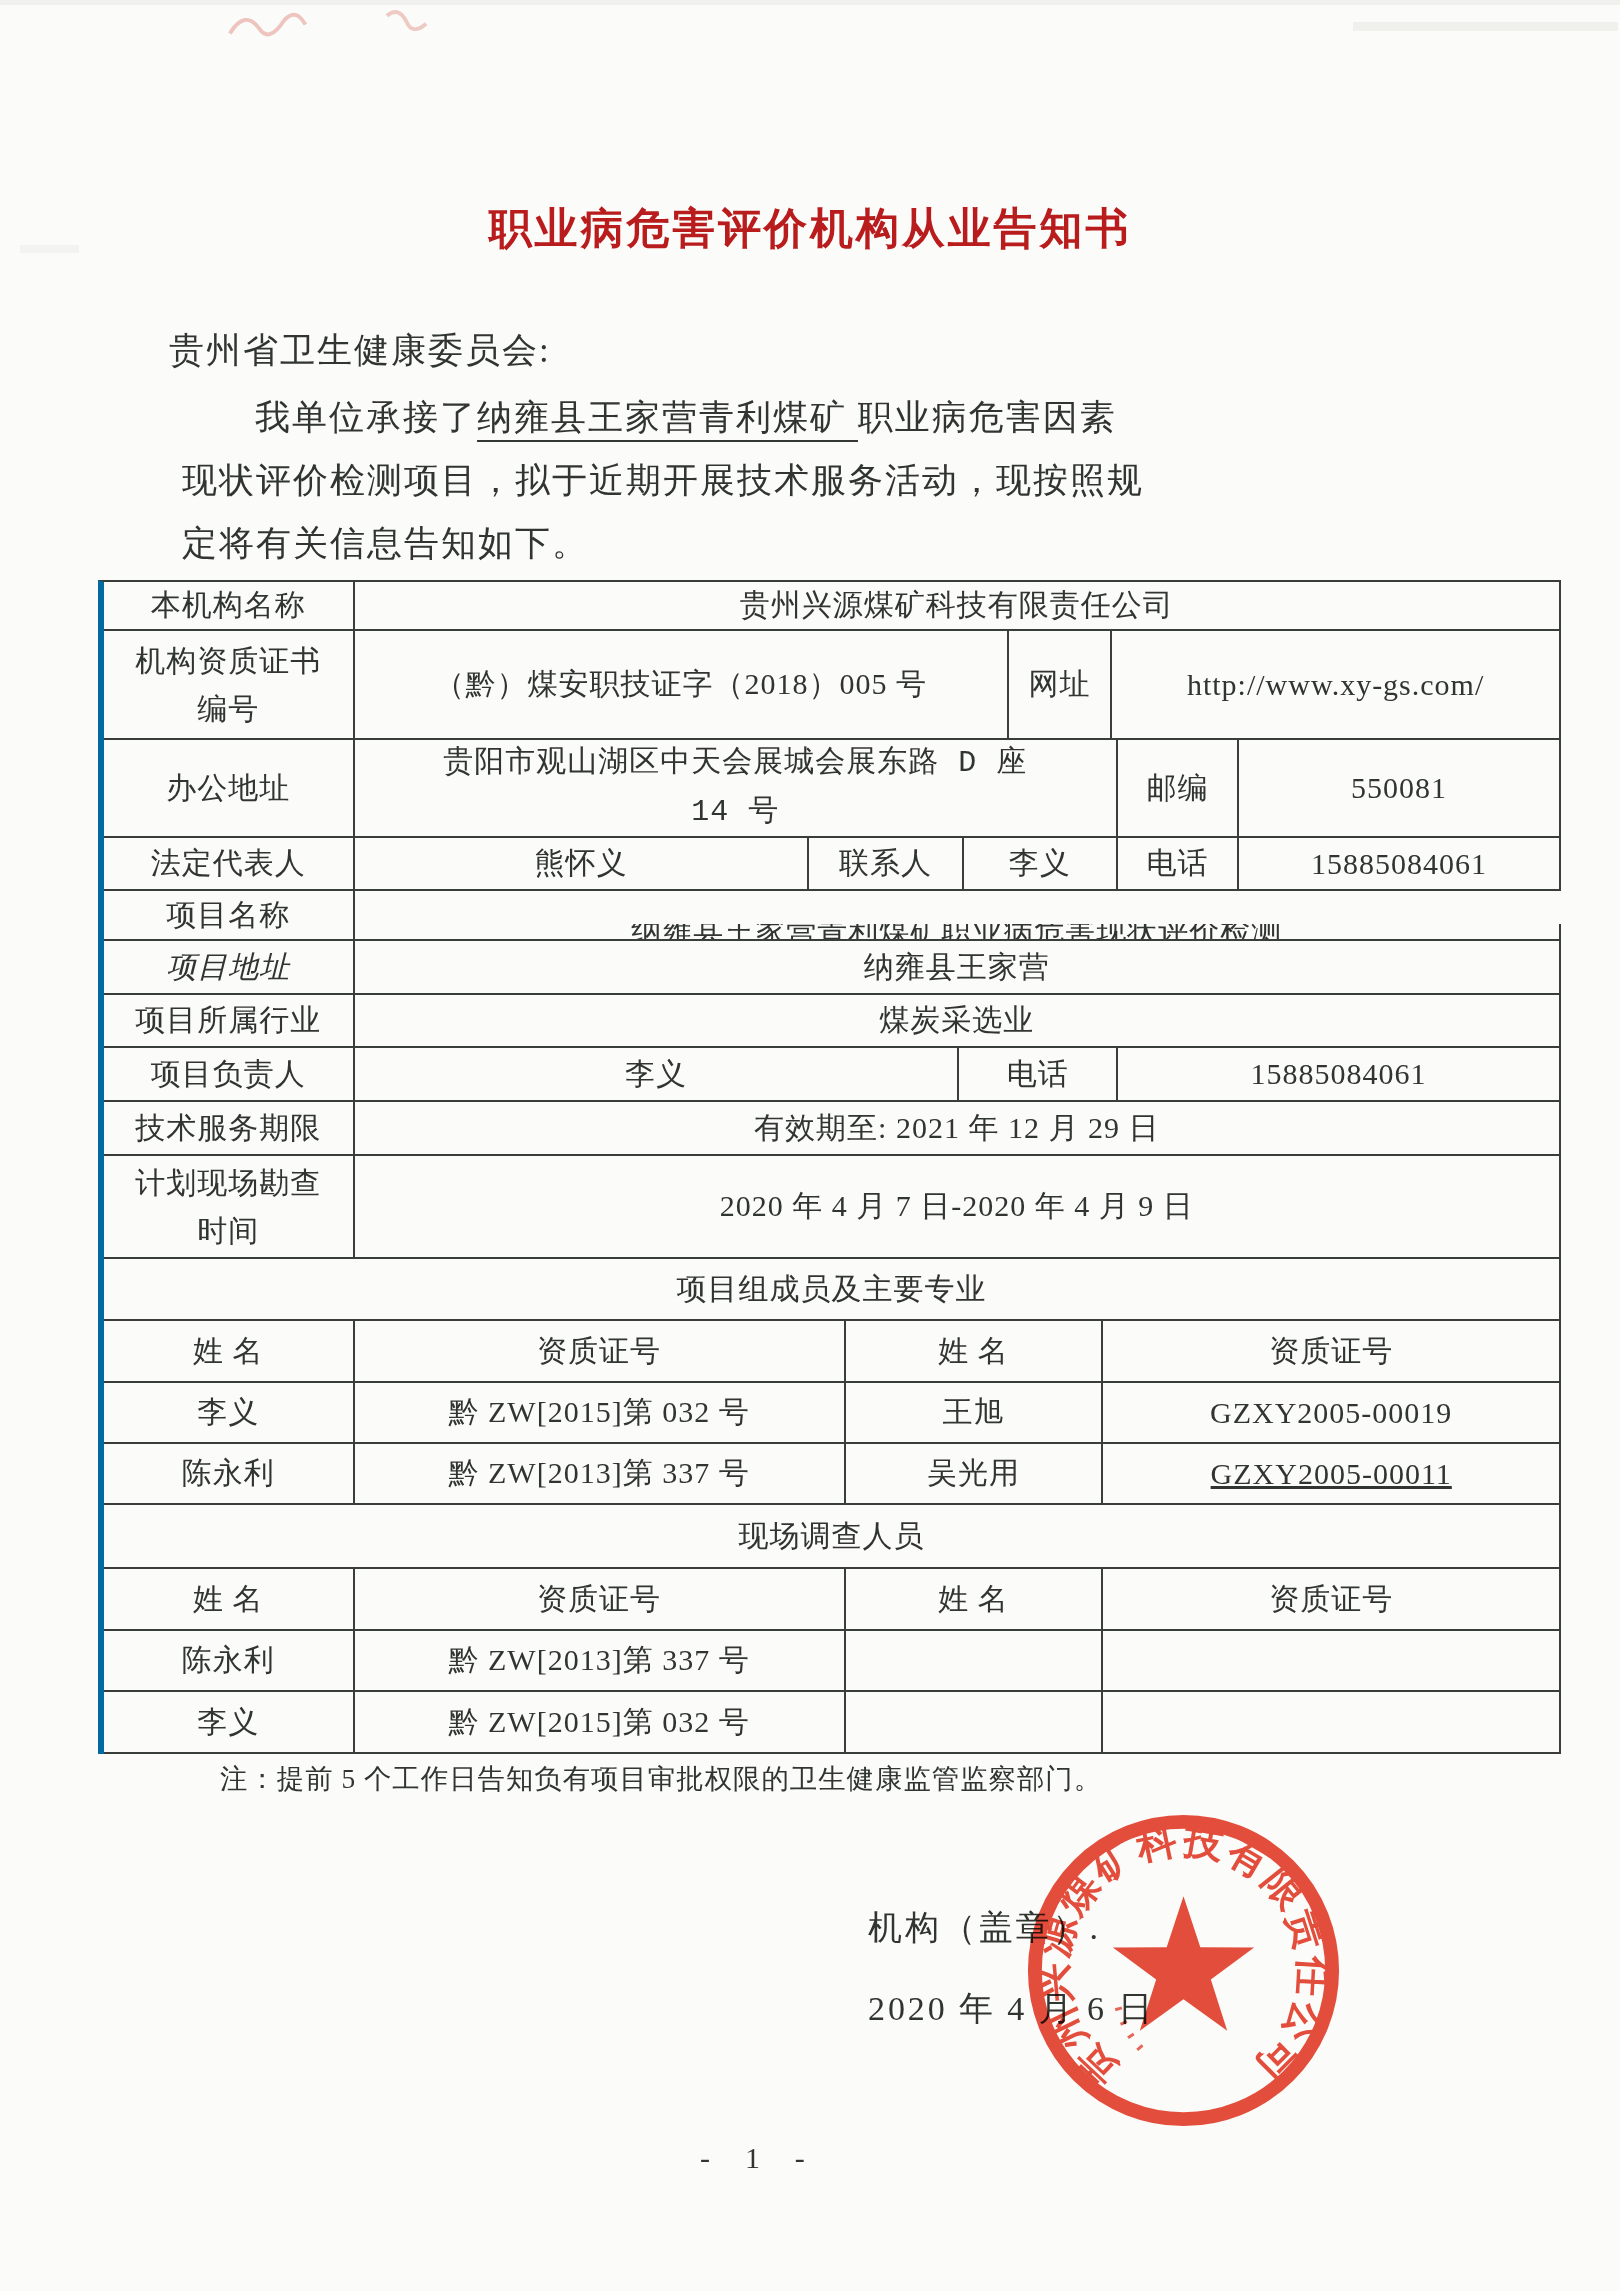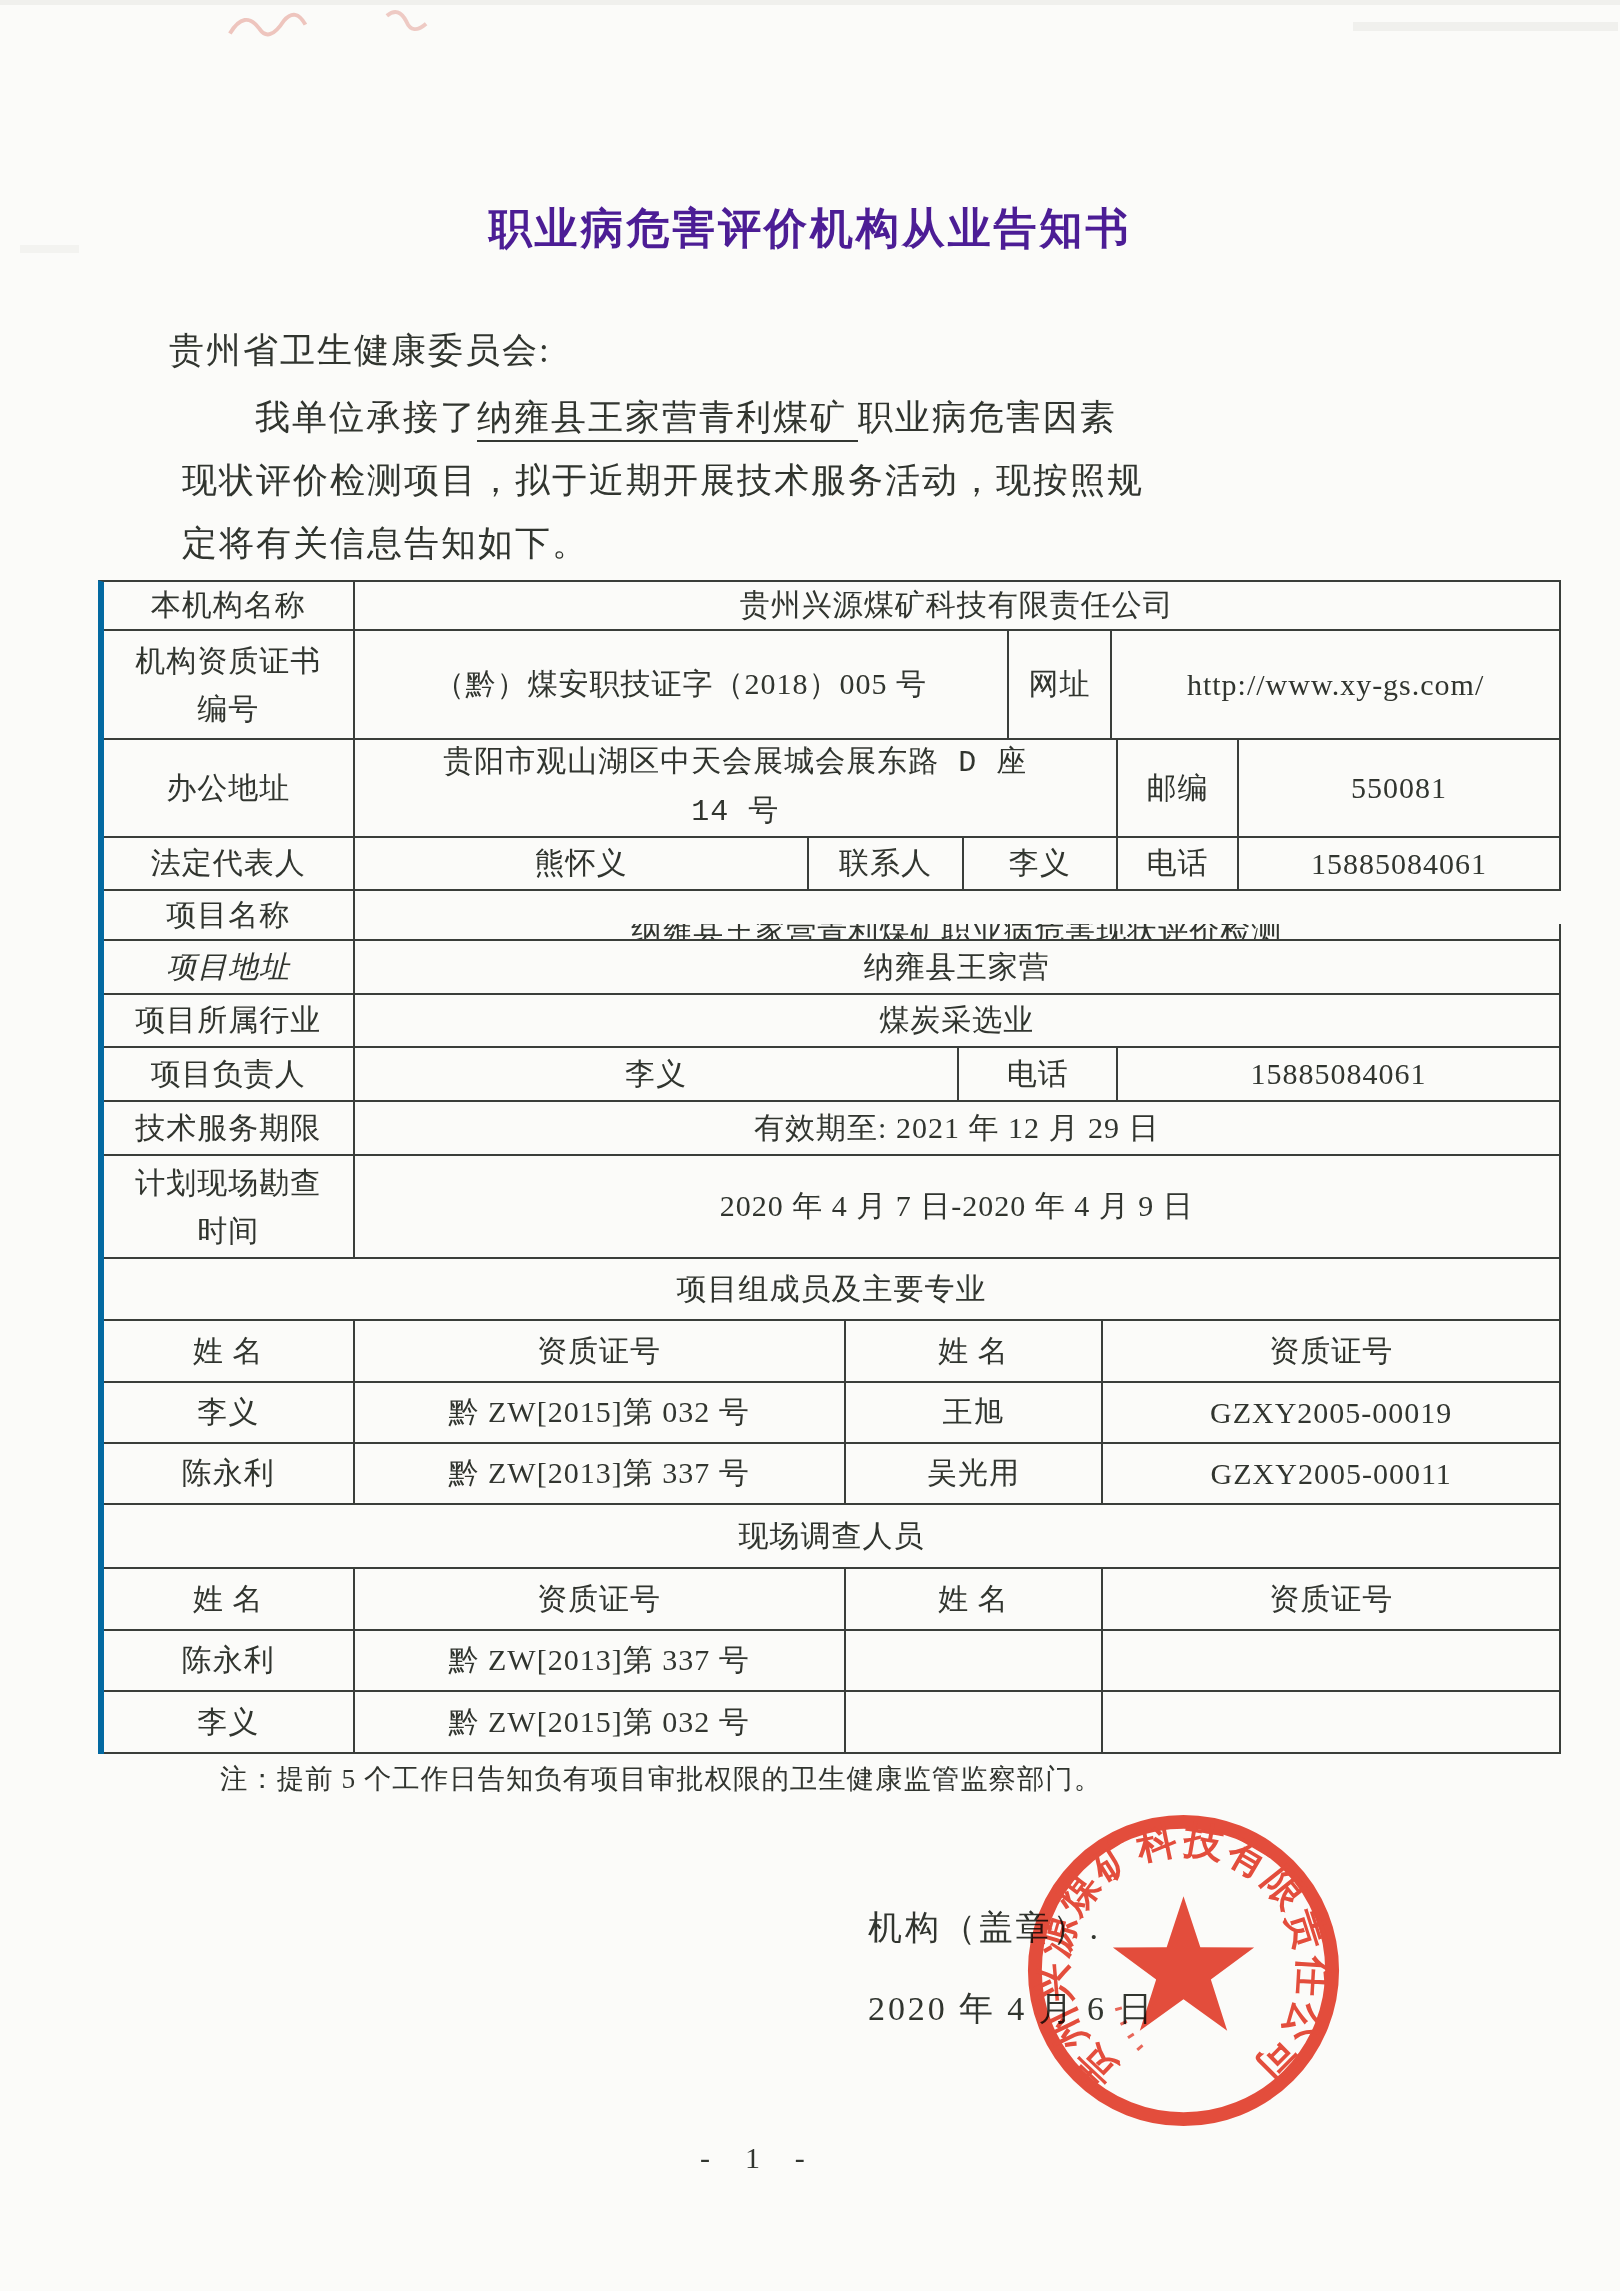--- a/index.html
+++ b/index.html
@@ -7,21 +7,21 @@
     width:1620px; height:2292px; position:relative;
     background:#fbfbf9;
     font-family:"Liberation Serif","DejaVu Serif",serif;
     color:#31352f;
     overflow:hidden;
   }
   .scan-streak { position:absolute; background:#f0f0ed; }
   .doc-title {
     position:absolute; top:200px; left:0; width:100%;
     text-align:center; font-size:43px; font-weight:bold;
-    letter-spacing:2.9px; color:#4c1d95;
+    letter-spacing:2.9px; color:#b91c1c;
   }
   .salutation {
     position:absolute; left:169px; top:327px;
     font-size:35px; letter-spacing:2px;
   }
   .para { position:absolute; left:182px; top:390px; width:1019px;
     font-size:35px; letter-spacing:2px; }
   .para .pline { height:63px; line-height:55px; }
   .para .line1 { text-indent:73px; }
   .u-seg { border-bottom:2.9px solid #343833; padding-bottom:2.9px; white-space:pre; }
@@ -159,21 +159,21 @@
     <div class="cell" style="width:17.2%;">李义</div>
     <div class="cell" style="width:33.7%;">黔 ZW[2015]第 032 号</div>
     <div class="cell" style="width:17.7%;">王旭</div>
     <div class="cell" style="width:31.4%;">GZXY2005-00019</div>
   </div>
 
   <div class="trow" style="height:61px;">
     <div class="cell" style="width:17.2%;">陈永利</div>
     <div class="cell" style="width:33.7%;">黔 ZW[2013]第 337 号</div>
     <div class="cell" style="width:17.7%;">吴光用</div>
-    <div class="cell" style="width:31.4%;">GZXY2005-00011</div>
+    <div class="cell" style="width:31.4%;text-decoration:underline;">GZXY2005-00011</div>
   </div>
 
   <div class="trow" style="height:64px;">
     <div class="cell" style="width:100%;">现场调查人员</div>
   </div>
 
   <div class="trow" style="height:62px;">
     <div class="cell" style="width:17.2%;">姓 名</div>
     <div class="cell" style="width:33.7%;">资质证号</div>
     <div class="cell" style="width:17.7%;">姓 名</div>

